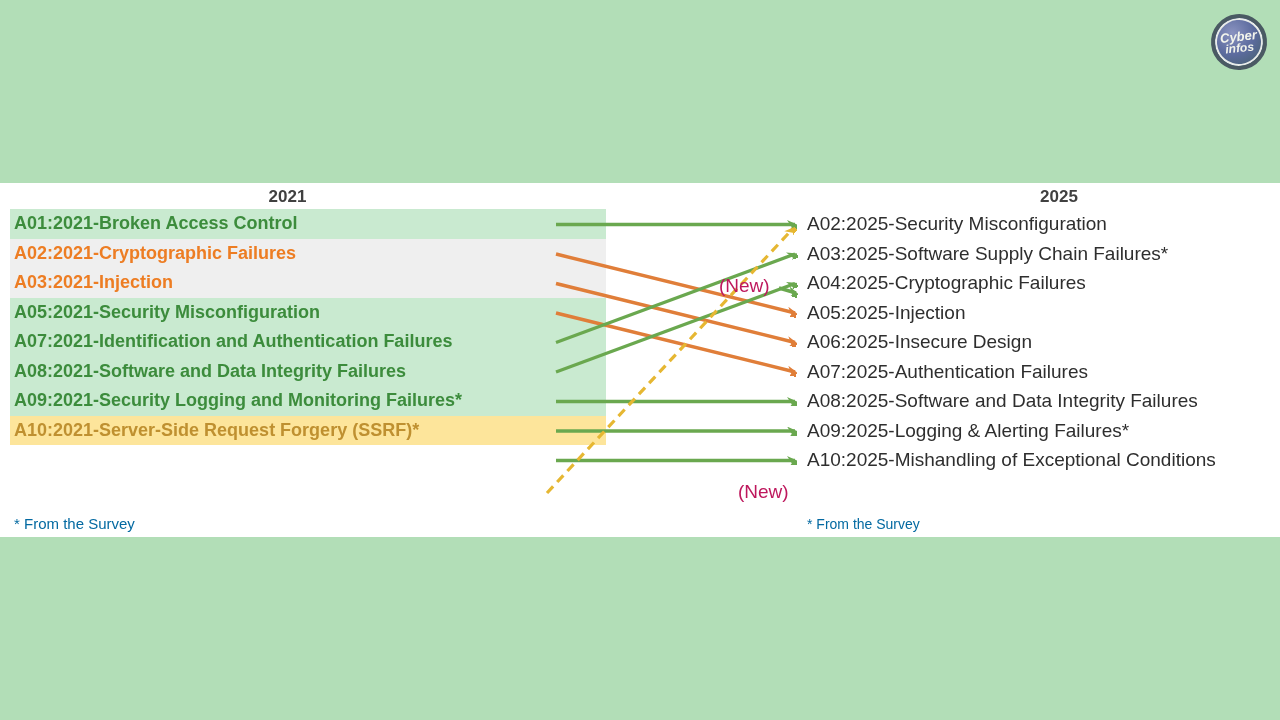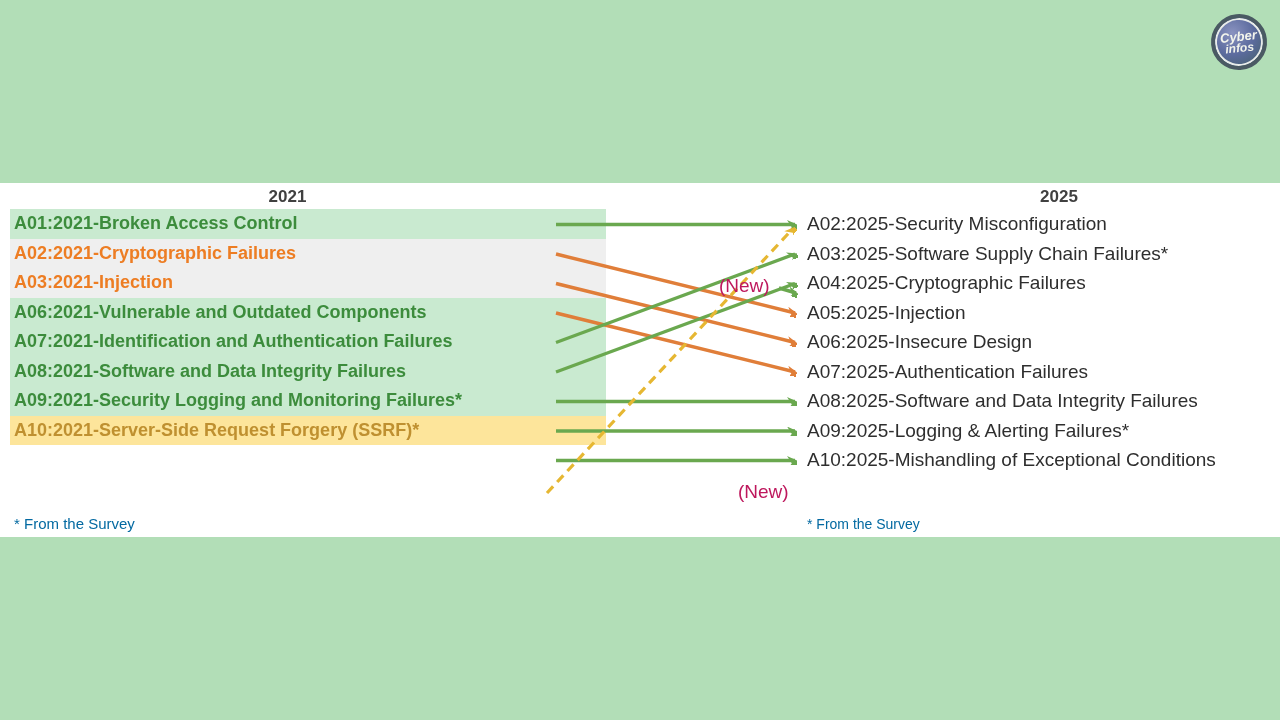--- a/index.html
+++ b/index.html
@@ -63,21 +63,21 @@
 
 <div class="white-band"></div>
 
 <div class="col-title" id="title-left">2021</div>
 <div class="col-title" id="title-right">2025</div>
 
 <div class="left-col">
   <div class="row green">A01:2021-Broken Access Control</div>
   <div class="row gray">A02:2021-Cryptographic Failures</div>
   <div class="row gray">A03:2021-Injection</div>
-  <div class="row green">A06:2021-Vulnerable and Outdated Components</div>
+  <div class="row green">A05:2021-Security Misconfiguration</div>
   <div class="row green">A07:2021-Identification and Authentication Failures</div>
   <div class="row green">A08:2021-Software and Data Integrity Failures</div>
   <div class="row green">A09:2021-Security Logging and Monitoring Failures*</div>
   <div class="row gold">A10:2021-Server-Side Request Forgery (SSRF)*</div>
 </div>
 
 <div class="right-col">
   <div class="row plain">A02:2025-Security Misconfiguration</div>
   <div class="row plain">A03:2025-Software Supply Chain Failures*</div>
   <div class="row plain">A04:2025-Cryptographic Failures</div>

